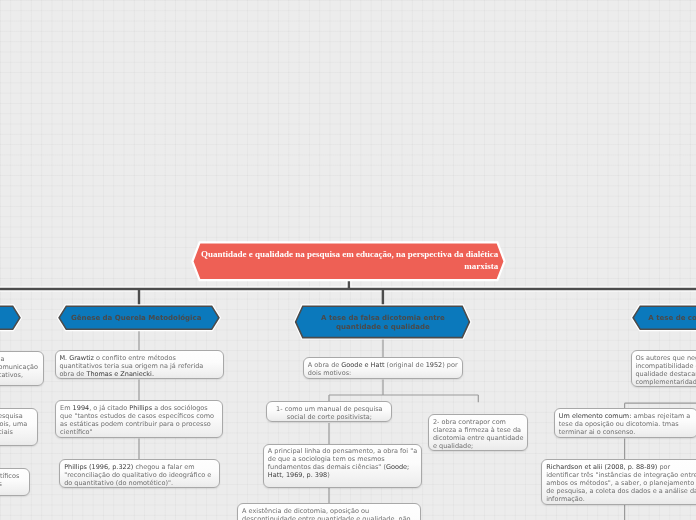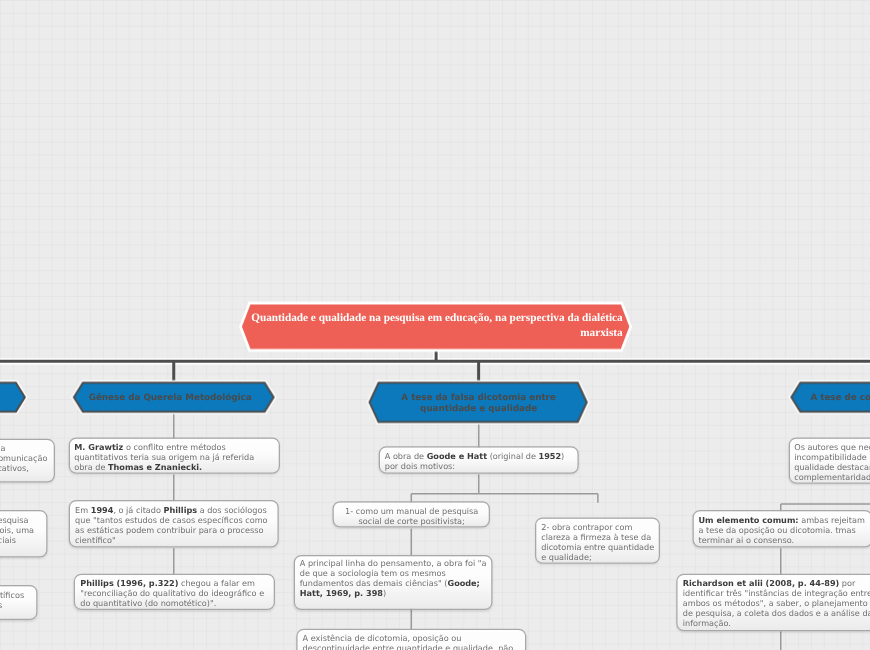--- a/index.html
+++ b/index.html
@@ -23,21 +23,21 @@
   .rootnode .txt{color:#ffffff;font-weight:bold;font-size:9px;line-height:11.8px;text-align:right;font-family:Liberation Serif, serif;}
   .branchnode .txt{color:#4a4a4a;font-weight:bold;font-size:7px;line-height:9px;}
 
   .box{position:absolute;box-sizing:border-box;
        background:linear-gradient(to bottom,#fefefe 0%,#fcfcfc 42%,#efefef 88%,#eaeaea 100%);
        border:1px solid #a8a8a8;border-radius:6px;
        color:#707070;font-size:6.5px;line-height:8px;
        padding:2.9px 3.2px 1px 3.8px;
        box-shadow:0 1px 1.5px rgba(0,0,0,0.09);
        overflow:hidden;will-change:opacity;}
-  .box b{color:#3c3c3c;font-weight:bold;}
+  .box b{color:#3c3c3c;font-weight:normal;}
 </style>
 </head>
 <body>
 
 <div id="canvas">
 
   <svg class="lines" viewBox="0 0 696 520">
     <g fill="none" stroke="#ffffff" stroke-width="5">
       <path d="M-20,289 L716,289"></path>
       <path d="M348.9,278 L348.9,289"></path>
@@ -116,20 +116,20 @@
   <div class="box" style="left:-156.8px;top:408.4px;width:194.4px;height:37.2px;"><span style="white-space: pre;">Não se trata, aqui, de dois tipos distintos de pesquisa</span><br><span style="white-space: pre;">mas de dois momentos do mesmo processo, pois, uma</span><br><span style="white-space: pre;">dimensão remete sempre à outra nos fatos sociais</span><br></div>
   <div class="box" style="left:-146px;top:467.9px;width:176.3px;height:28.2px;"><span style="white-space: pre;">O debate opõe, no campo dos estudos científicos</span><br><span style="white-space: pre;">da educação, duas tradições metodológicas</span><br></div>
 
   <div class="box" style="left:54.6px;top:350.2px;width:169.4px;height:29.2px;"><b>M. Grawtiz</b><span> o conflito entre métodos quantitativos teria sua origem na já referida obra de </span><b>Thomas e Znaniecki.</b></div>
   <div class="box" style="left:55.3px;top:400.2px;width:167.4px;height:37.6px;"><span>Em </span><b>1994</b><span>, o já citado </span><b>Phillips</b><span> a dos sociólogos que "tantos estudos de casos específicos como as estáticas podem contribuir para o processo científico"</span></div>
   <div class="box" style="left:59.4px;top:459.2px;width:160.4px;height:29.3px;"><b>Phillips (1996, p.322)</b><span> chegou a falar em "reconciliação do qualitativo do ideográfico e do quantitativo (do nomotético)".</span></div>
 
   <div class="box" style="left:303px;top:357.2px;width:160px;height:21.4px;"><span>A obra de </span><b>Goode e Hatt</b><span> (original de </span><b>1952</b><span>) por dois motivos:</span></div>
   <div class="box" style="left:265.8px;top:400.7px;width:126.5px;height:21.6px;text-align:center;"><span>1- como um manual de pesquisa social de corte positivista;</span></div>
   <div class="box" style="left:428.2px;top:400.9px;width:100.2px;height:37.4px;margin-top:13px;"><span>2- obra contrapor com clareza a firmeza à tese da dicotomia entre quantidade e qualidade;</span></div>
-  <div class="box" style="left:235px;top:443.6px;width:158.7px;height:44px;"><span>A principal linha do pensamento, a obra foi "a de que a sociologia tem os mesmos fundamentos das demais ciências" (</span><b>Goode; Hatt, 1969, p. 398</b><span>)</span></div>
+  <div class="box" style="left:263px;top:443.6px;width:158.7px;height:44px;"><span>A principal linha do pensamento, a obra foi "a de que a sociologia tem os mesmos fundamentos das demais ciências" (</span><b>Goode; Hatt, 1969, p. 398</b><span>)</span></div>
   <div class="box" style="left:237.3px;top:503.2px;width:183.7px;height:37.6px;"><span>A existência de dicotomia, oposição ou descontinuidade entre quantidade e qualidade, não se sustenta</span></div>
 
   <div class="box" style="left:630.6px;top:350.3px;width:146.2px;height:36.4px;"><span>Os autores que negam a existência de incompatibilidade entre quantidade e qualidade destacam a complementaridade entre elas.</span></div>
   <div class="box" style="left:554px;top:408.3px;width:144px;height:29.5px;"><b>Um elemento comum:</b><span> ambas rejeitam a tese da oposição ou dicotomia. tmas terminar ai o consenso.</span></div>
-  <div class="box" style="left:541.4px;top:458.8px;width:166.4px;height:45.8px;"><b>Richardson et alii (2008, p. 44-89)</b><span> por identificar três "instâncias de integração entre ambos os métodos", a saber, o planejamento de pesquisa, a coleta dos dados e a análise da informação.</span></div>
+  <div class="box" style="left:541.4px;top:458.8px;width:166.4px;height:45.8px;"><b>Richardson et alii (2008, p. 88-89)</b><span> por identificar três "instâncias de integração entre ambos os métodos", a saber, o planejamento de pesquisa, a coleta dos dados e a análise da informação.</span></div>
 
 </div>
 
 </body></html>

